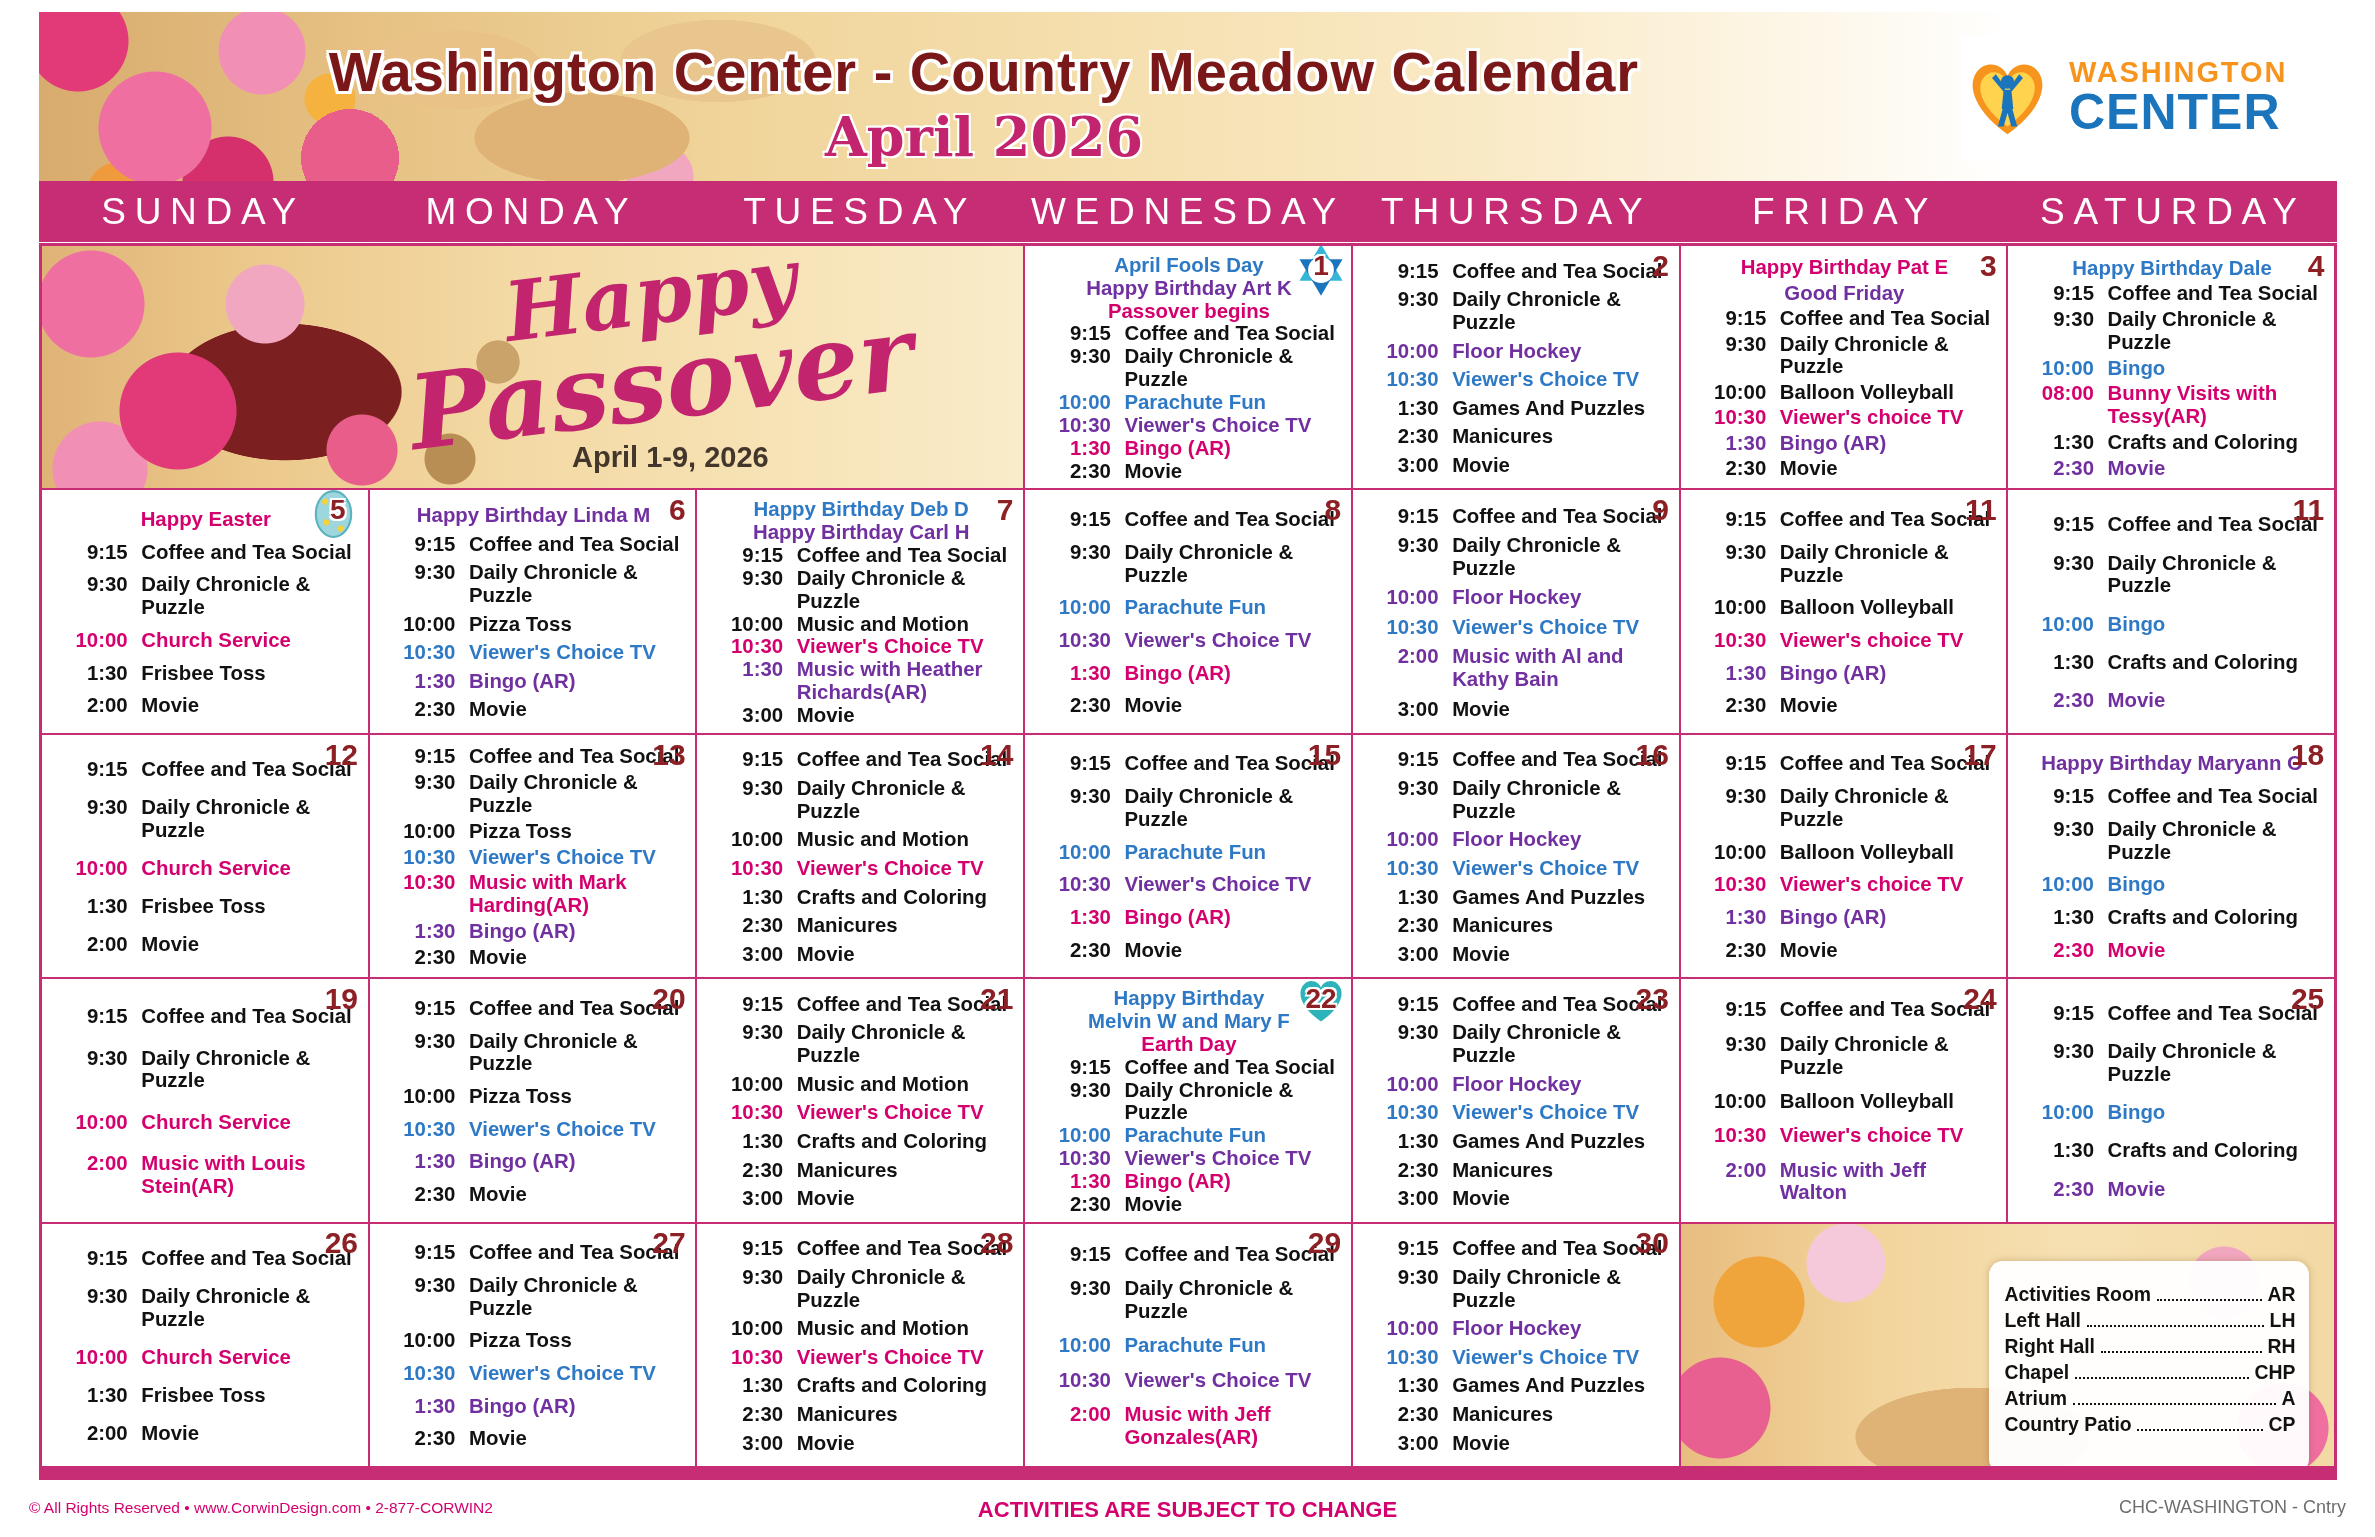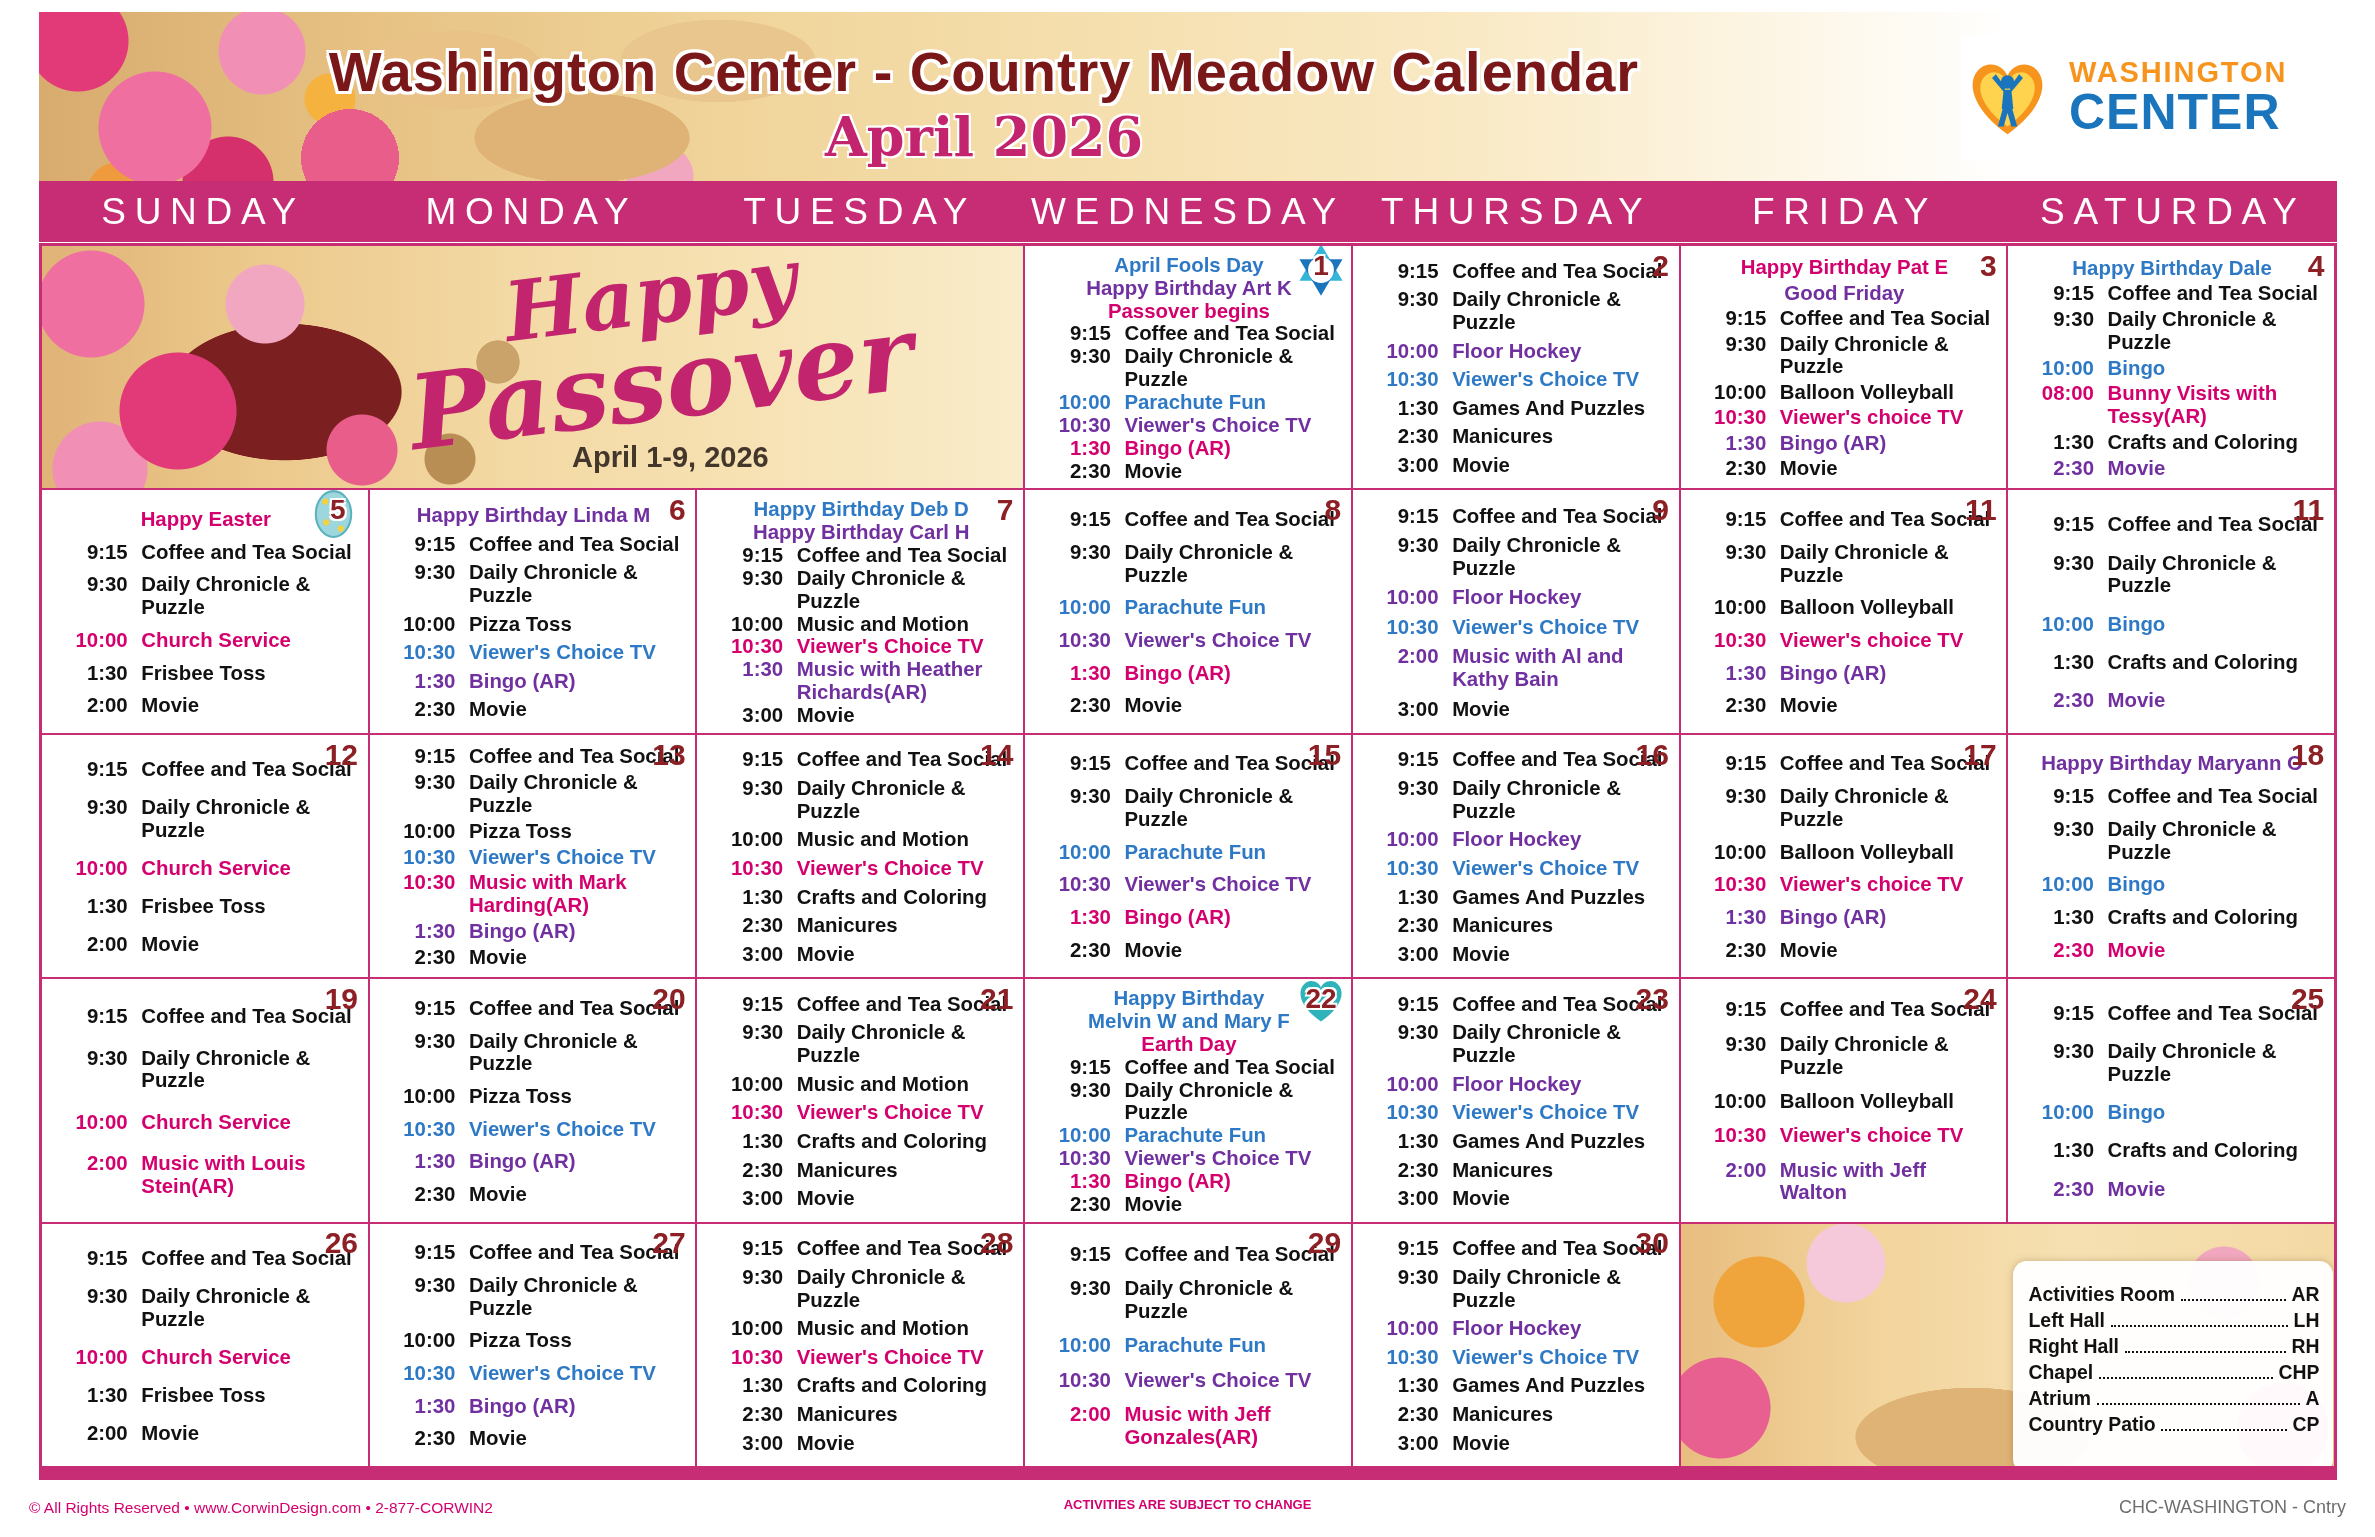--- a/index.html
+++ b/index.html
@@ -79,28 +79,28 @@
 
   
   .photo-cell{background:
       radial-gradient(circle at 78px 78px,#f0a43c 0 45px,transparent 46px),
       radial-gradient(circle at 39px 184px,#e8608f 0 50px,transparent 51px),
       radial-gradient(circle at 165px 39px,#f5c9da 0 39px,transparent 40px),
       radial-gradient(circle at 602px 204px,#ef6fa0 0 45px,transparent 46px),
       radial-gradient(circle at 543px 58px,#f2a7c0 0 35px,transparent 36px),
       radial-gradient(ellipse 116px 49px at 291px 213px,#dfb276 0 100%,transparent 101%),
       linear-gradient(90deg,#e8bd80 0%,#f2d49c 30%,#f6e0b2 60%,#f3d9a4 100%);}
-  .legend-box{position:absolute;right:1px;top:37px;width:320px;height:212px;background:rgba(255,255,255,0.96);
+  .legend-box{position:absolute;right:25px;top:37px;width:320px;height:212px;background:rgba(255,255,255,0.96);
     border-radius:14px;box-shadow:0 0 7.8px rgba(120,90,40,.35);padding:19.4px 13.6px 11.6px 15.5px;box-sizing:border-box;}
   .legend-row{display:flex;align-items:flex-end;font-size:19.4px;font-weight:bold;color:#111;height:26px;}
   .legend-leader{flex:1;border-bottom:2.9px dotted #111;margin:0 5.8px 4.9px 5.8px;}
 
   
   #footer-left{position:absolute;left:29px;top:1499px;font-size:15.5px;color:var(--magenta);}
-  #footer-center{position:absolute;left:0;width:2375px;top:1497px;text-align:center;font-size:13px;font-weight:bold;color:var(--magenta);}
+  #footer-center{position:absolute;left:0;width:2375px;top:1497px;text-align:center;font-size:22px;font-weight:bold;color:var(--magenta);}
   #footer-right{position:absolute;right:29px;top:1497px;font-size:18px;color:#6e6e6e;}
 </style>
 </head>
 <body>
 
 <div id="banner">
   <div id="banner-title">Washington Center - Country Meadow Calendar</div>
   <div id="banner-month">April 2026</div>
   <div id="logo">
     <span>

